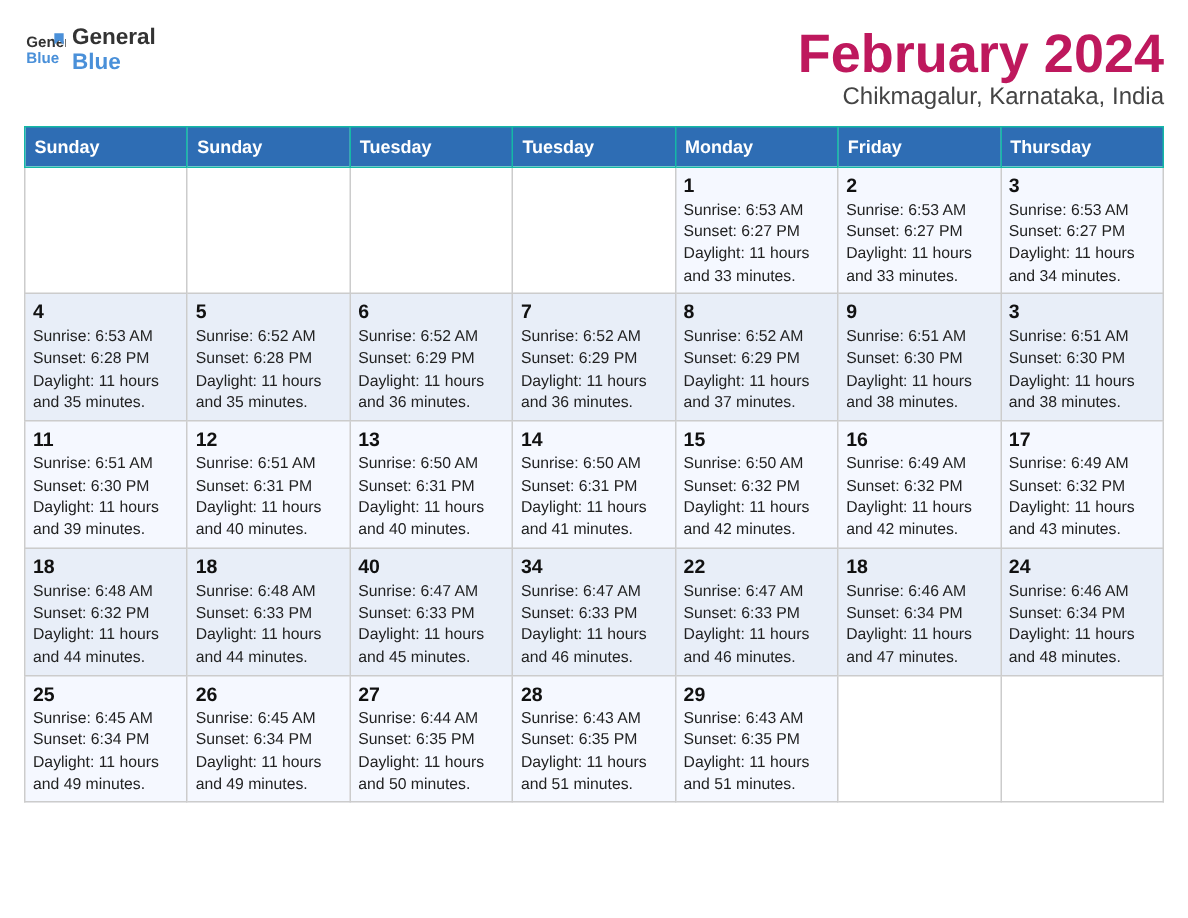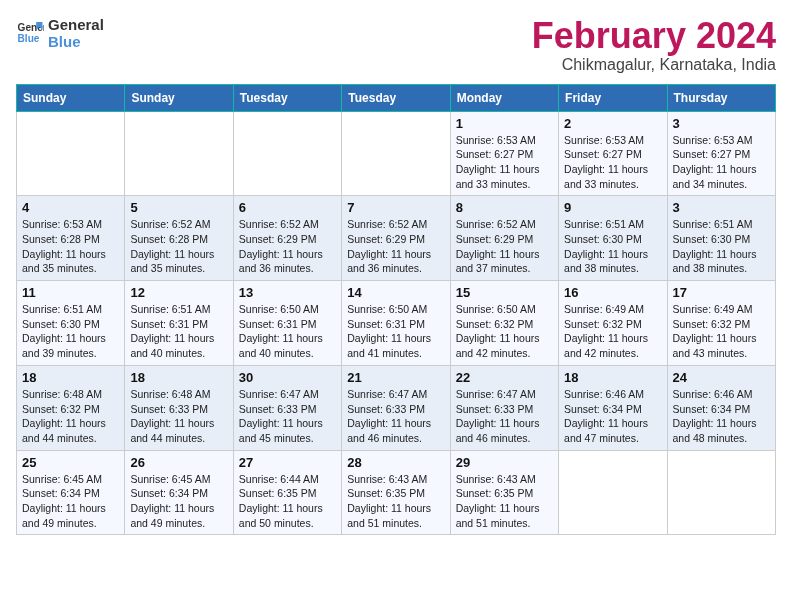--- a/index.html
+++ b/index.html
@@ -197,25 +197,25 @@
       <tr>
         <td>
           <div class="day-num">18</div>
           <div class="day-info">Sunrise: 6:48 AM<br>Sunset: 6:32 PM<br>Daylight: 11 hours<br>and 44 minutes.</div>
         </td>
         <td>
           <div class="day-num">18</div>
           <div class="day-info">Sunrise: 6:48 AM<br>Sunset: 6:33 PM<br>Daylight: 11 hours<br>and 44 minutes.</div>
         </td>
         <td>
-          <div class="day-num">30</div>
+          <div class="day-num">40</div>
           <div class="day-info">Sunrise: 6:47 AM<br>Sunset: 6:33 PM<br>Daylight: 11 hours<br>and 45 minutes.</div>
         </td>
         <td>
-          <div class="day-num">21</div>
+          <div class="day-num">34</div>
           <div class="day-info">Sunrise: 6:47 AM<br>Sunset: 6:33 PM<br>Daylight: 11 hours<br>and 46 minutes.</div>
         </td>
         <td>
           <div class="day-num">22</div>
           <div class="day-info">Sunrise: 6:47 AM<br>Sunset: 6:33 PM<br>Daylight: 11 hours<br>and 46 minutes.</div>
         </td>
         <td>
           <div class="day-num">18</div>
           <div class="day-info">Sunrise: 6:46 AM<br>Sunset: 6:34 PM<br>Daylight: 11 hours<br>and 47 minutes.</div>
         </td>

